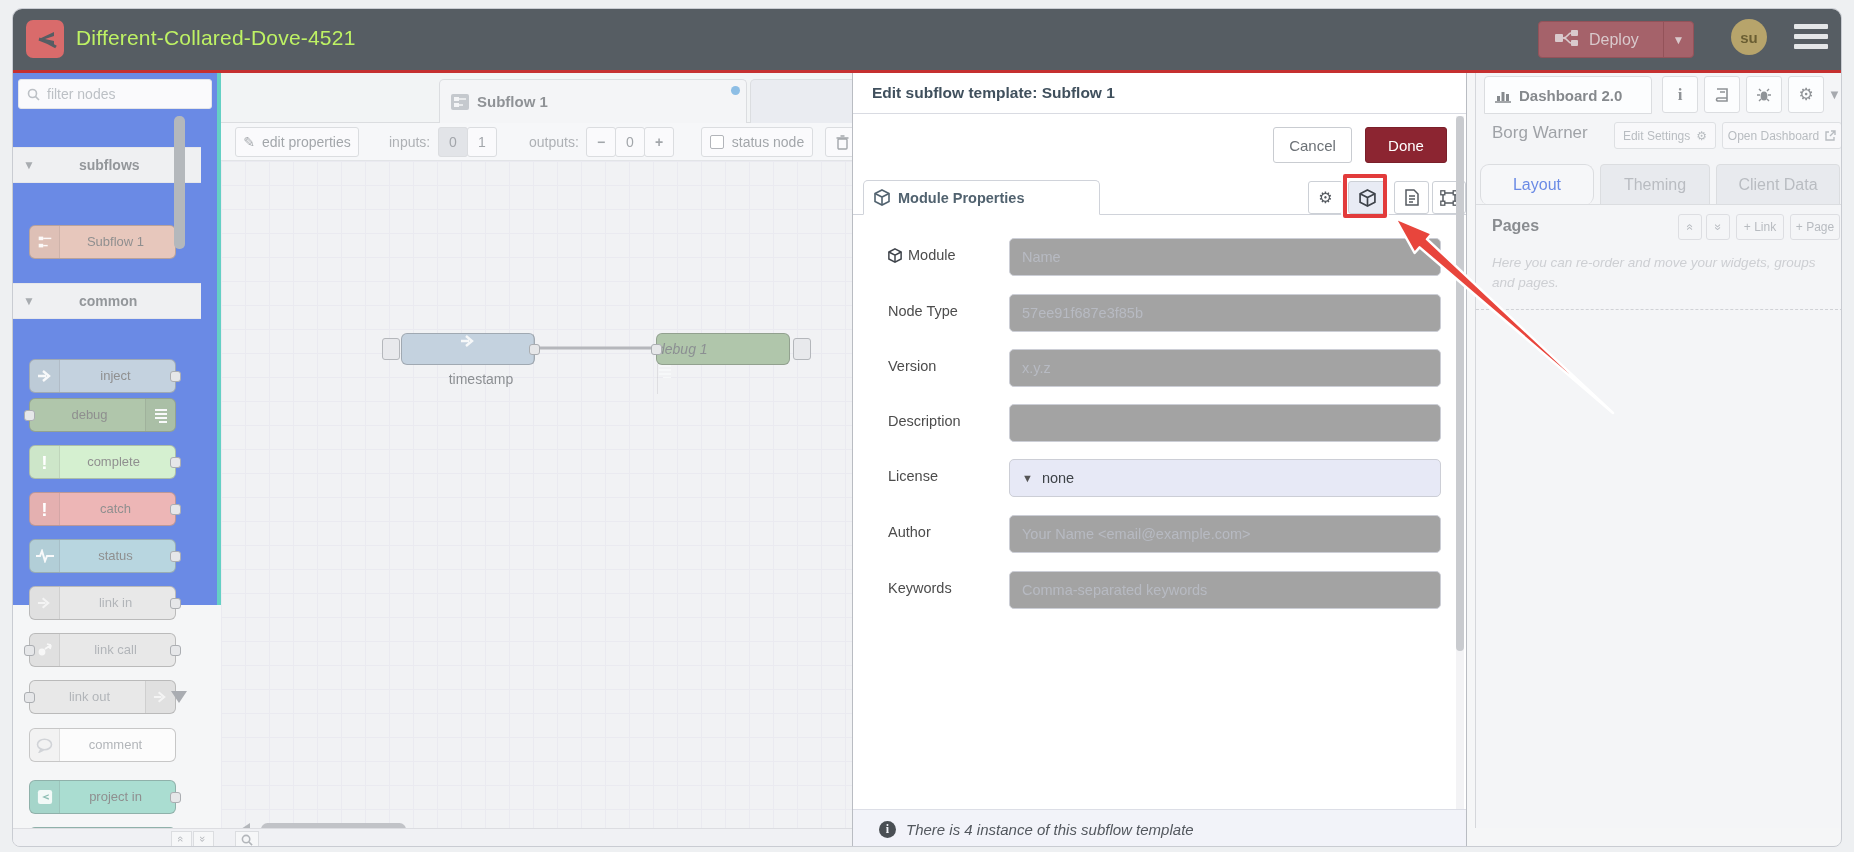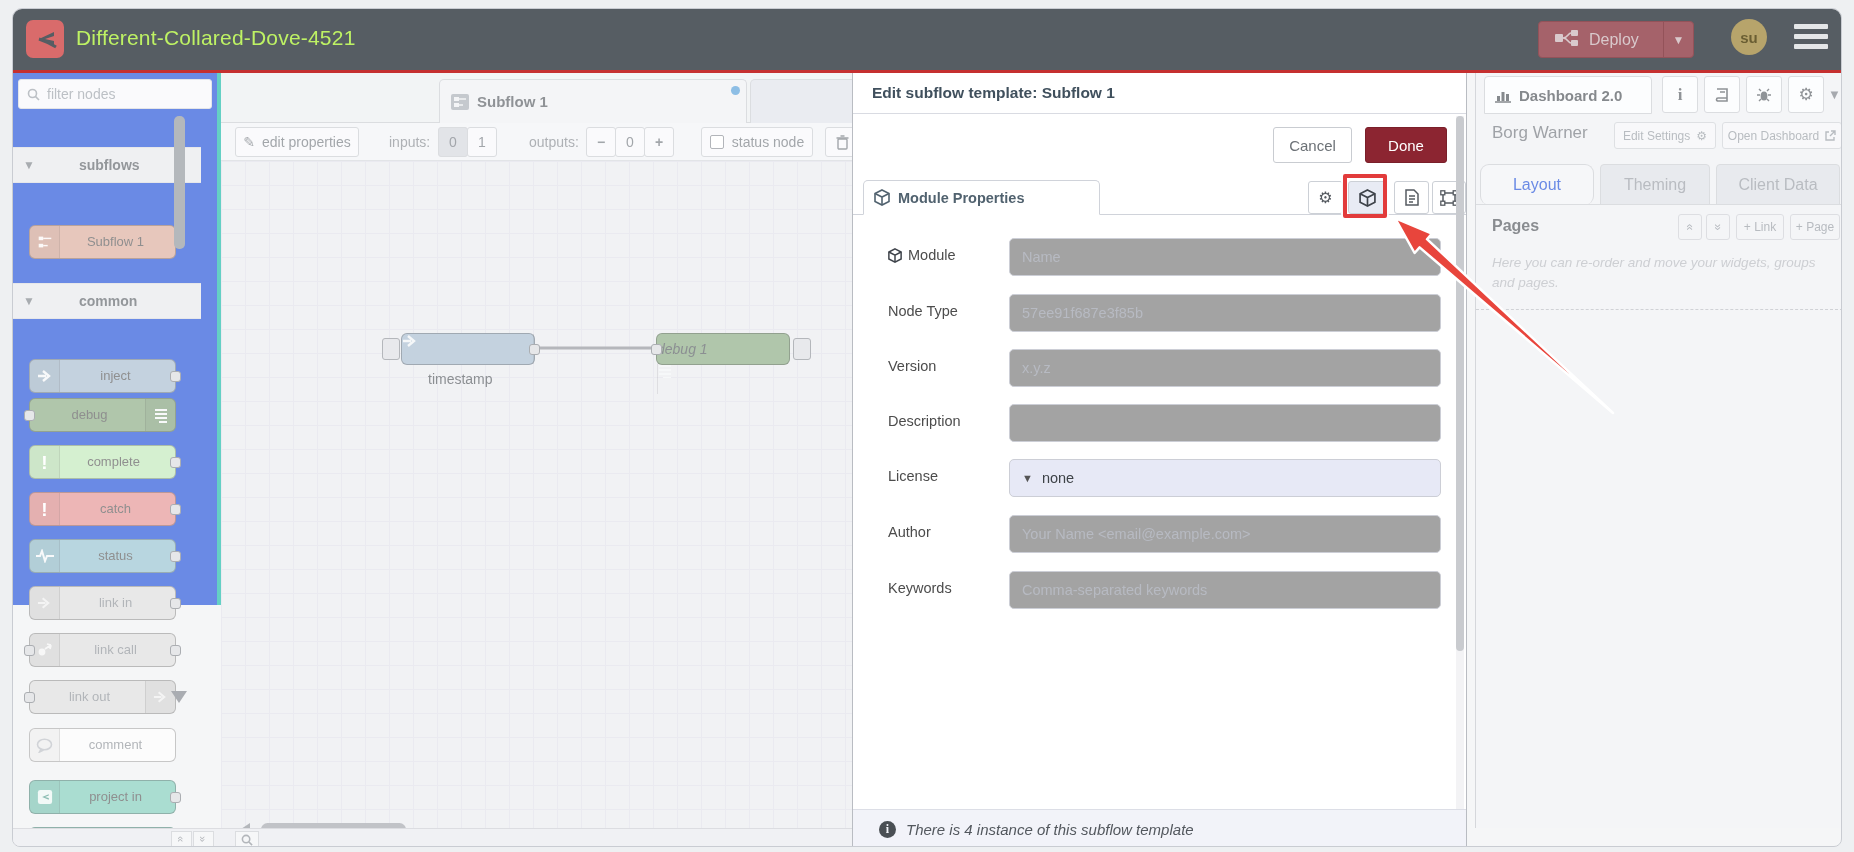--- a/index.html
+++ b/index.html
@@ -339,21 +339,21 @@
           <line x1="4.5" y1="1" x2="8.5" y2="1" stroke="#73787f" stroke-width="1.4"></line>
         </svg>
       </div>
     </div>
 
     <div id="grid">
       <svg id="wire" width="643" height="667">
         <line x1="315" y1="187" x2="440" y2="187" stroke="#8f9298" stroke-width="3"></line>
       </svg>
       <div class="cv-btn" style="left:161px; top:177px;"></div>
-      <div class="cv-node" style="left:180px; top:172px; background:#a6bbcf;">
+      <div class="cv-node" style="left:180px; top:172px; background:#a6bbcf;text-align:center;">
         <div class="icon-region left" style="height:30px;">
           <svg width="16" height="14" viewBox="0 0 16 14">
             <path d="M1 7h8M6 2l6 5-6 5" stroke="#f2f4f6" stroke-width="2.4" fill="none"></path>
           </svg>
         </div>
         <div class="nlabel" style="padding-left:26px; height:30px; line-height:30px;">timestamp</div>
         <div class="port pr" style="top:10px;"></div>
       </div>
       <div class="cv-node" style="left:435px; top:172px; background:#87a980;">
         <div class="nlabel" style="padding-right:30px; font-style:italic; height:30px; line-height:30px;">debug 1</div>

